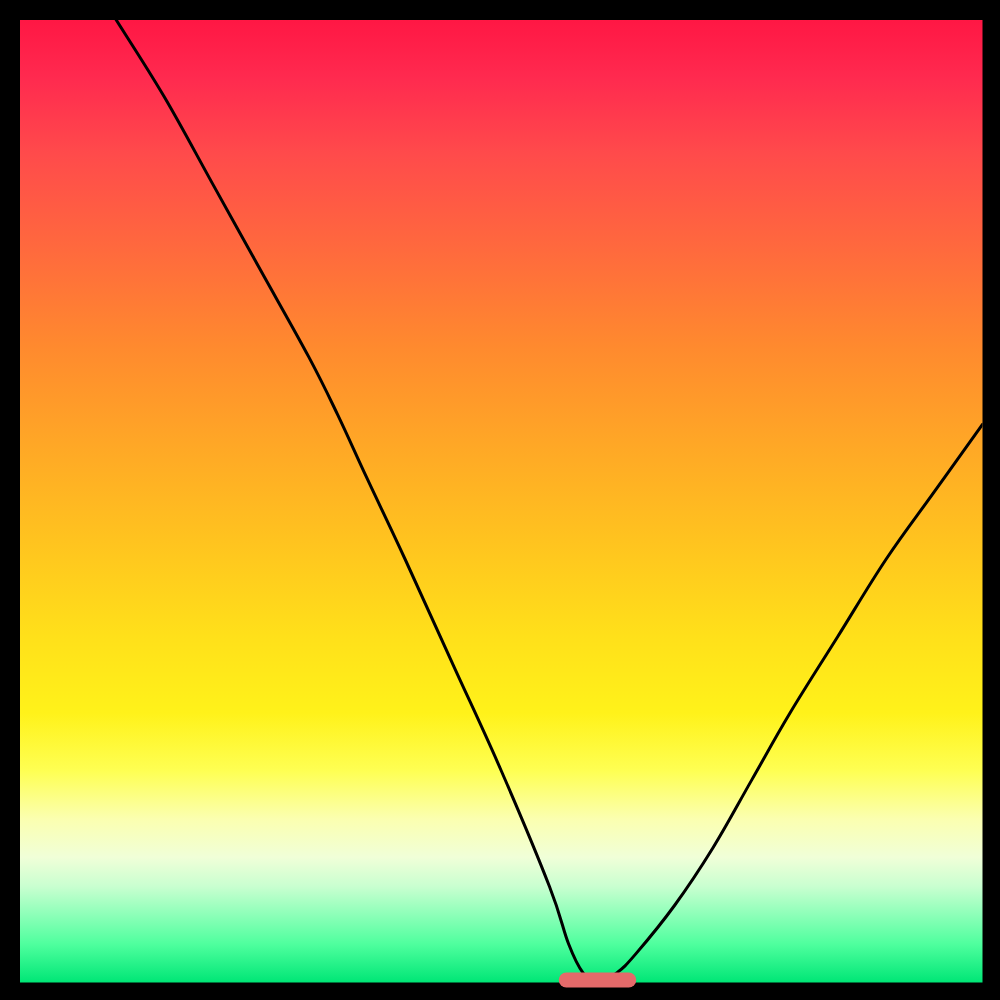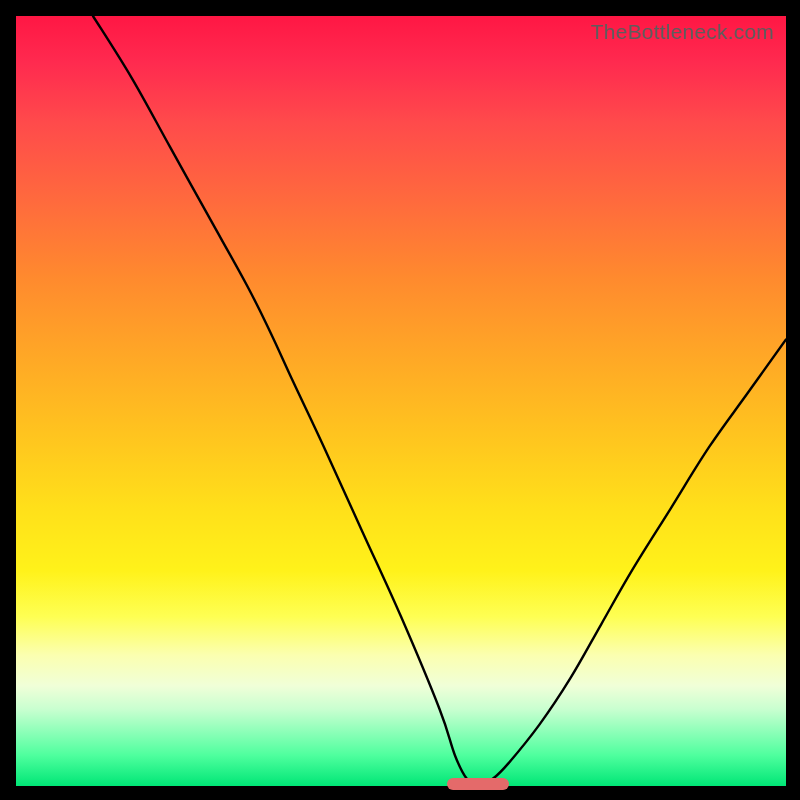--- a/index.html
+++ b/index.html
@@ -69,21 +69,20 @@
     height: 12px;
     pointer-events: none;
   }
 </style>
 </head>
 <body>
 
 <div class="frame">
   <div class="plot-area">
 
-    <div class="watermark">TheBottleneck.com</div>
 
     <svg class="curve-svg" viewBox="0 0 770 770" preserveAspectRatio="none">
       <path id="curve-path" d="M 77.00 0.00 C 83.93 11.09, 101.64 38.04, 115.50 61.60 C 129.36 85.16, 140.14 105.95, 154.00 130.90 C 167.86 155.85, 178.64 175.25, 192.50 200.20 C 206.36 225.15, 219.91 248.71, 231.00 269.50 C 242.09 290.29, 245.78 298.38, 254.10 315.70 C 262.42 333.03, 267.50 344.96, 277.20 365.75 C 286.90 386.54, 295.53 404.17, 308.00 431.20 C 320.47 458.23, 332.64 485.41, 346.50 515.90 C 360.36 546.39, 371.14 568.72, 385.00 600.60 C 398.86 632.48, 413.80 668.05, 423.50 693.00 C 433.20 717.95, 434.05 726.73, 438.90 739.20 C 443.75 751.67, 446.29 756.76, 450.45 762.30 C 454.61 767.84, 457.15 770.00, 462.00 770.00 C 466.85 770.00, 471.86 766.46, 477.40 762.30 C 482.94 758.14, 484.48 756.60, 492.80 746.90 C 501.12 737.20, 512.51 723.65, 523.60 708.40 C 534.69 693.15, 543.31 680.22, 554.40 662.20 C 565.49 644.18, 574.11 627.70, 585.20 608.30 C 596.29 588.90, 603.53 575.19, 616.00 554.40 C 628.47 533.61, 640.64 514.98, 654.50 492.80 C 668.36 470.62, 679.14 451.99, 693.00 431.20 C 706.86 410.41, 717.64 396.70, 731.50 377.30 C 745.36 357.90, 763.07 333.10, 770.00 323.40" fill="none" stroke="#000" stroke-width="2.4" stroke-linecap="round"></path>
     </svg>
 
     <div id="marker" class="marker" style="left: 431.2px; width: 61.6px; top: 762px;"></div>
 
   </div>
 </div>
 

